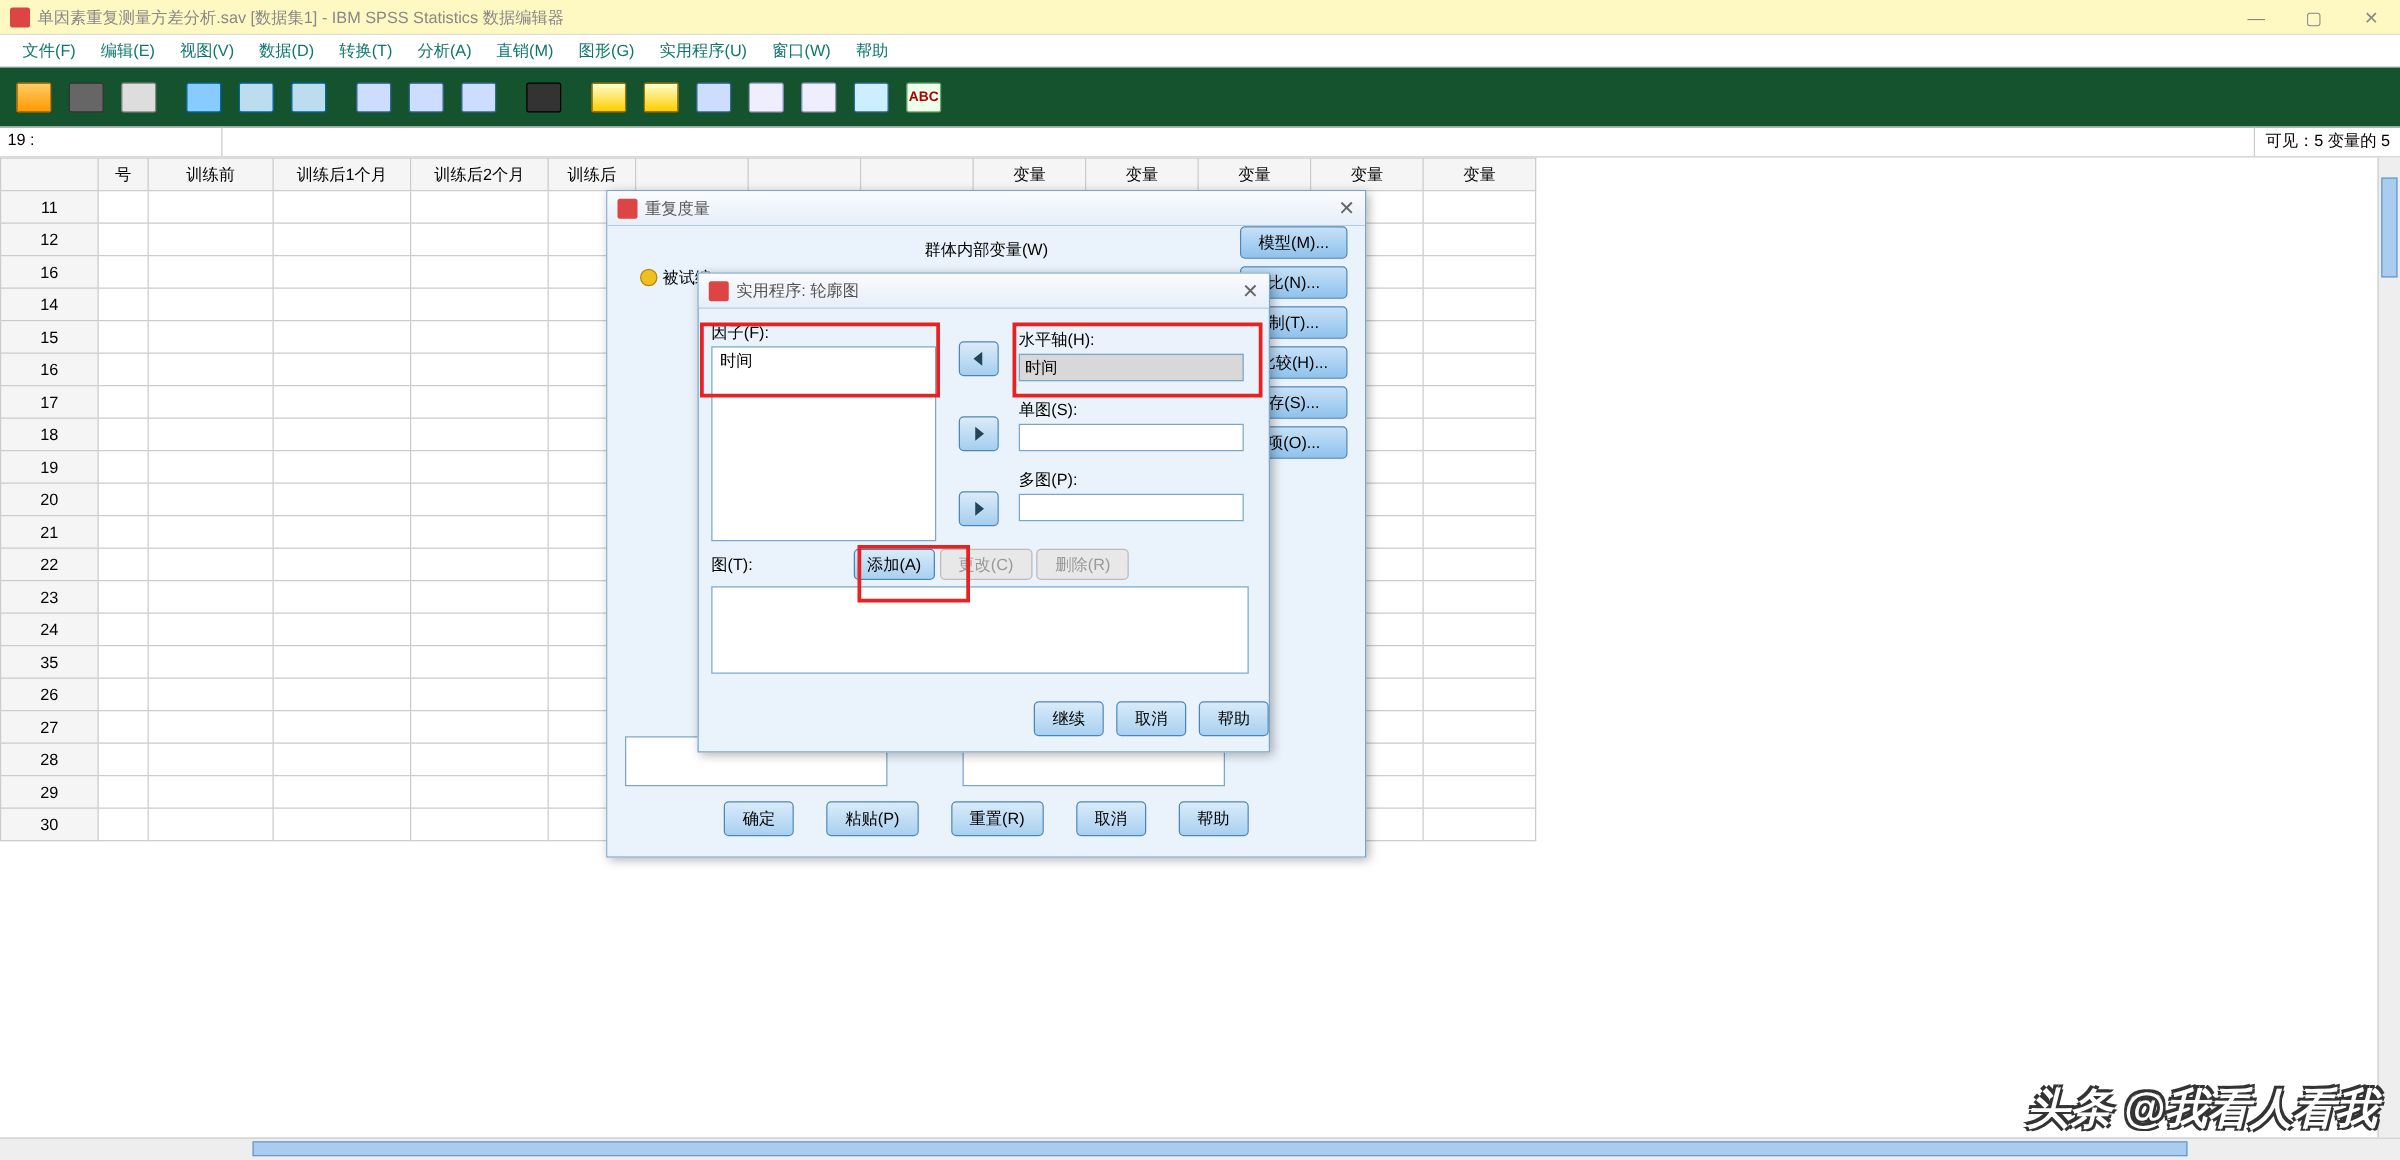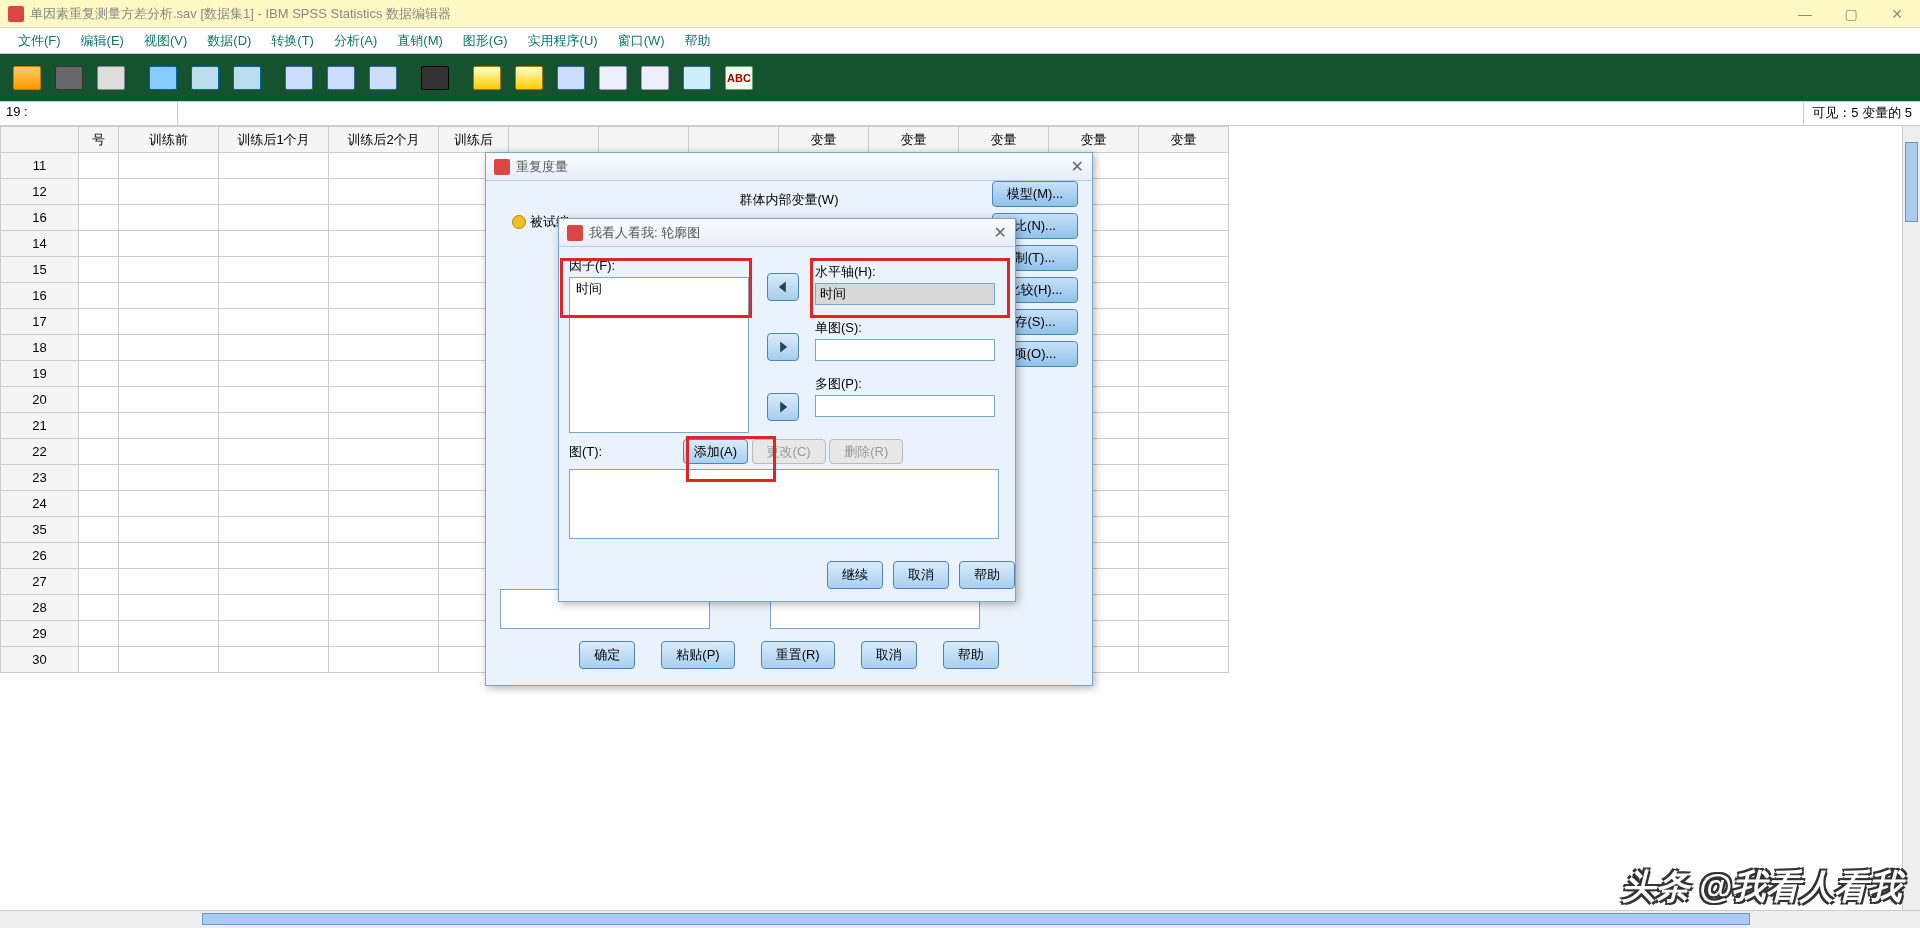--- a/index.html
+++ b/index.html
@@ -554,21 +554,21 @@
       <div class="spss-btn">重置(R)</div>
       <div class="spss-btn">取消</div>
       <div class="spss-btn">帮助</div>
     </div>
   </div>
 </div>
 
 <div class="dialog dlg2">
   <div class="dlg-title">
     <div class="dlg-icon"></div>
-    <div class="dlg-text">我看人看我: 轮廓图</div>
+    <div class="dlg-text">实用程序: 轮廓图</div>
     <div class="dlg-close">✕</div>
   </div>
   <div class="body">
 
     <div style="position:absolute; left:10px; top:10px;">
       <div class="lbl">因子(F):</div>
       <div class="factor-list">
         <div style="padding:2px 6px">时间</div>
       </div>
     </div>

